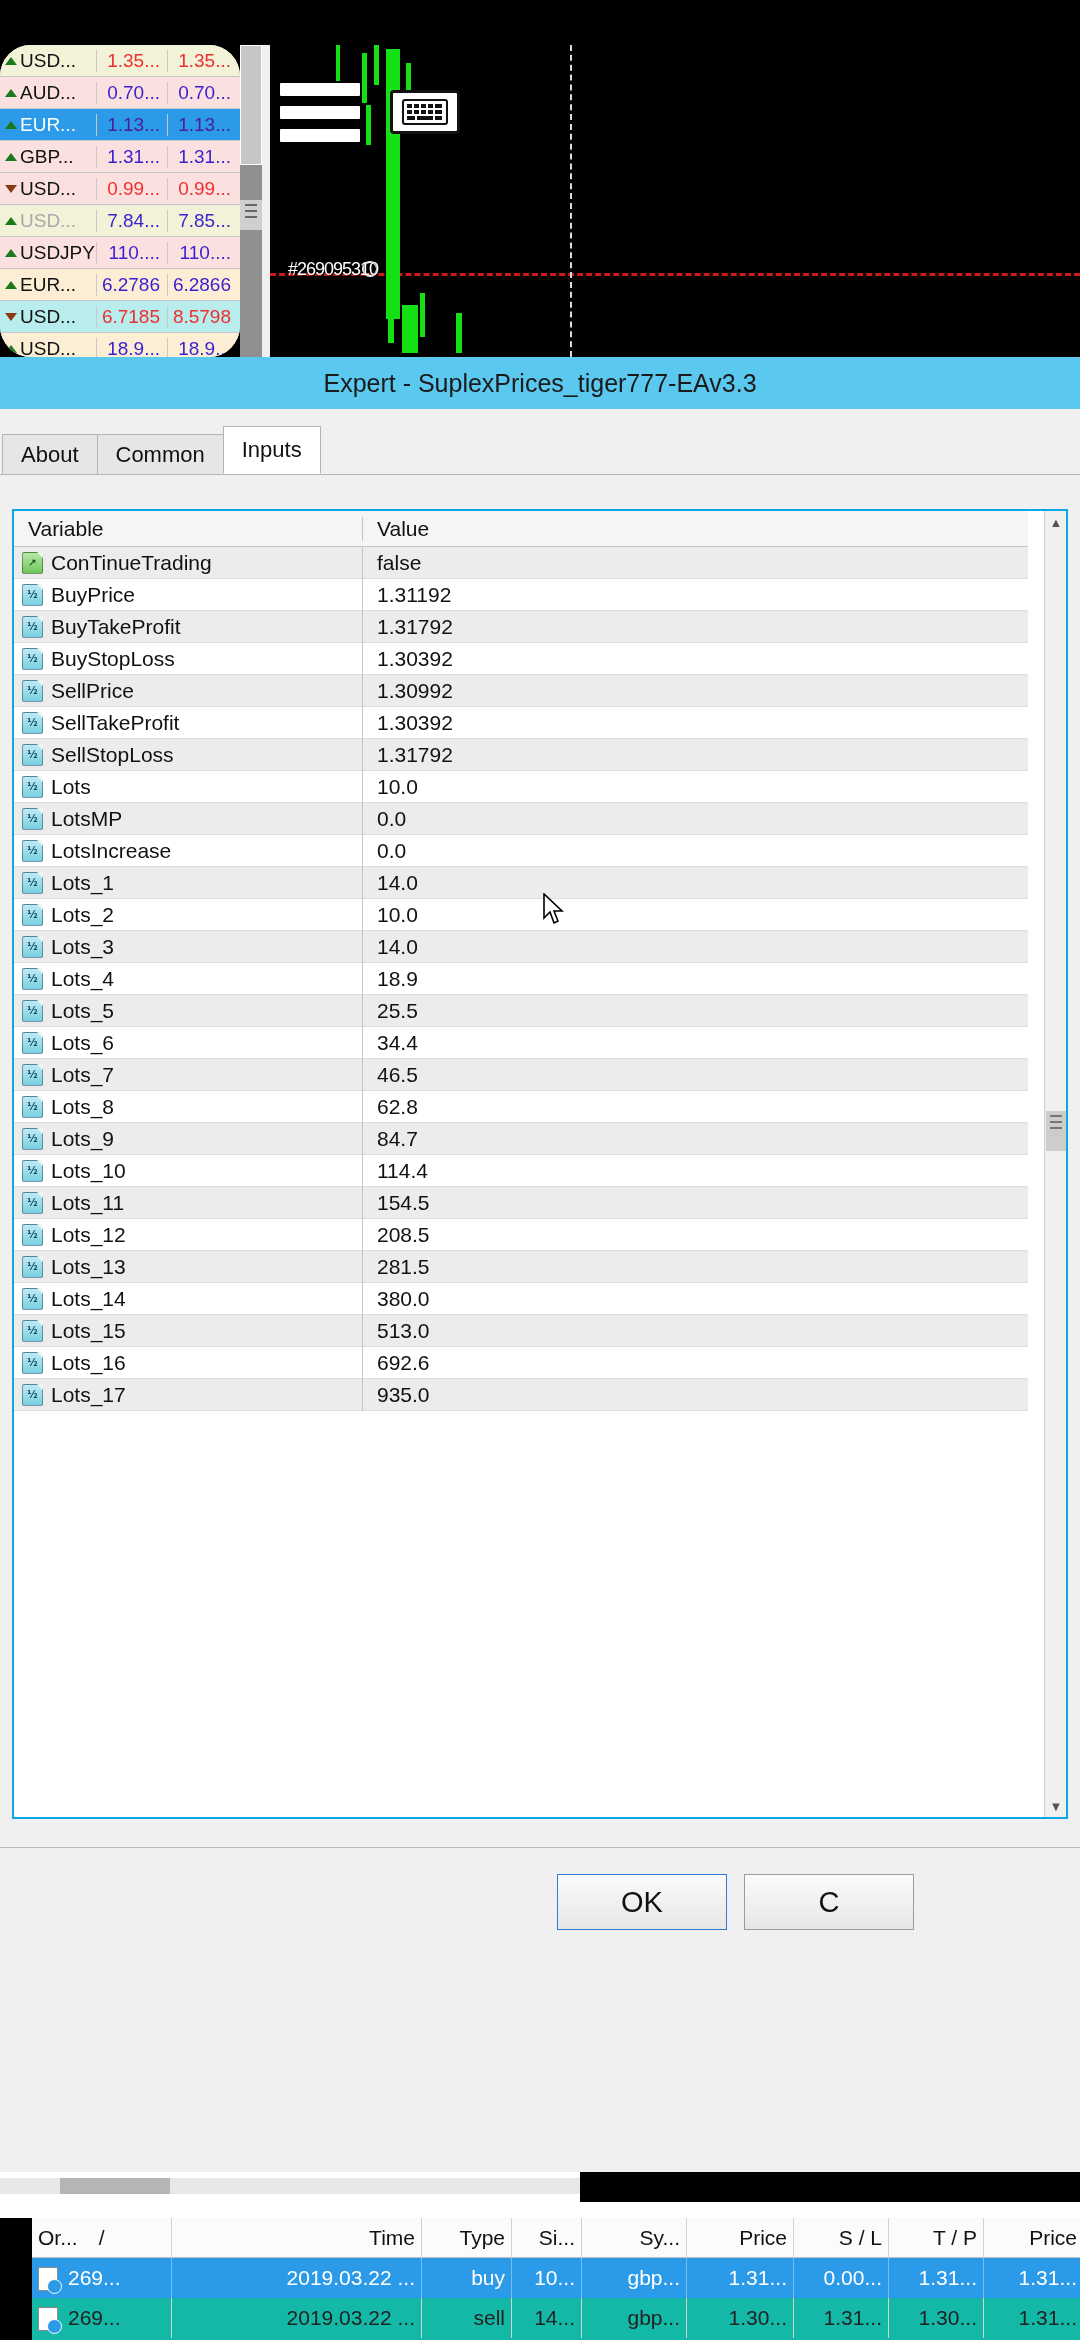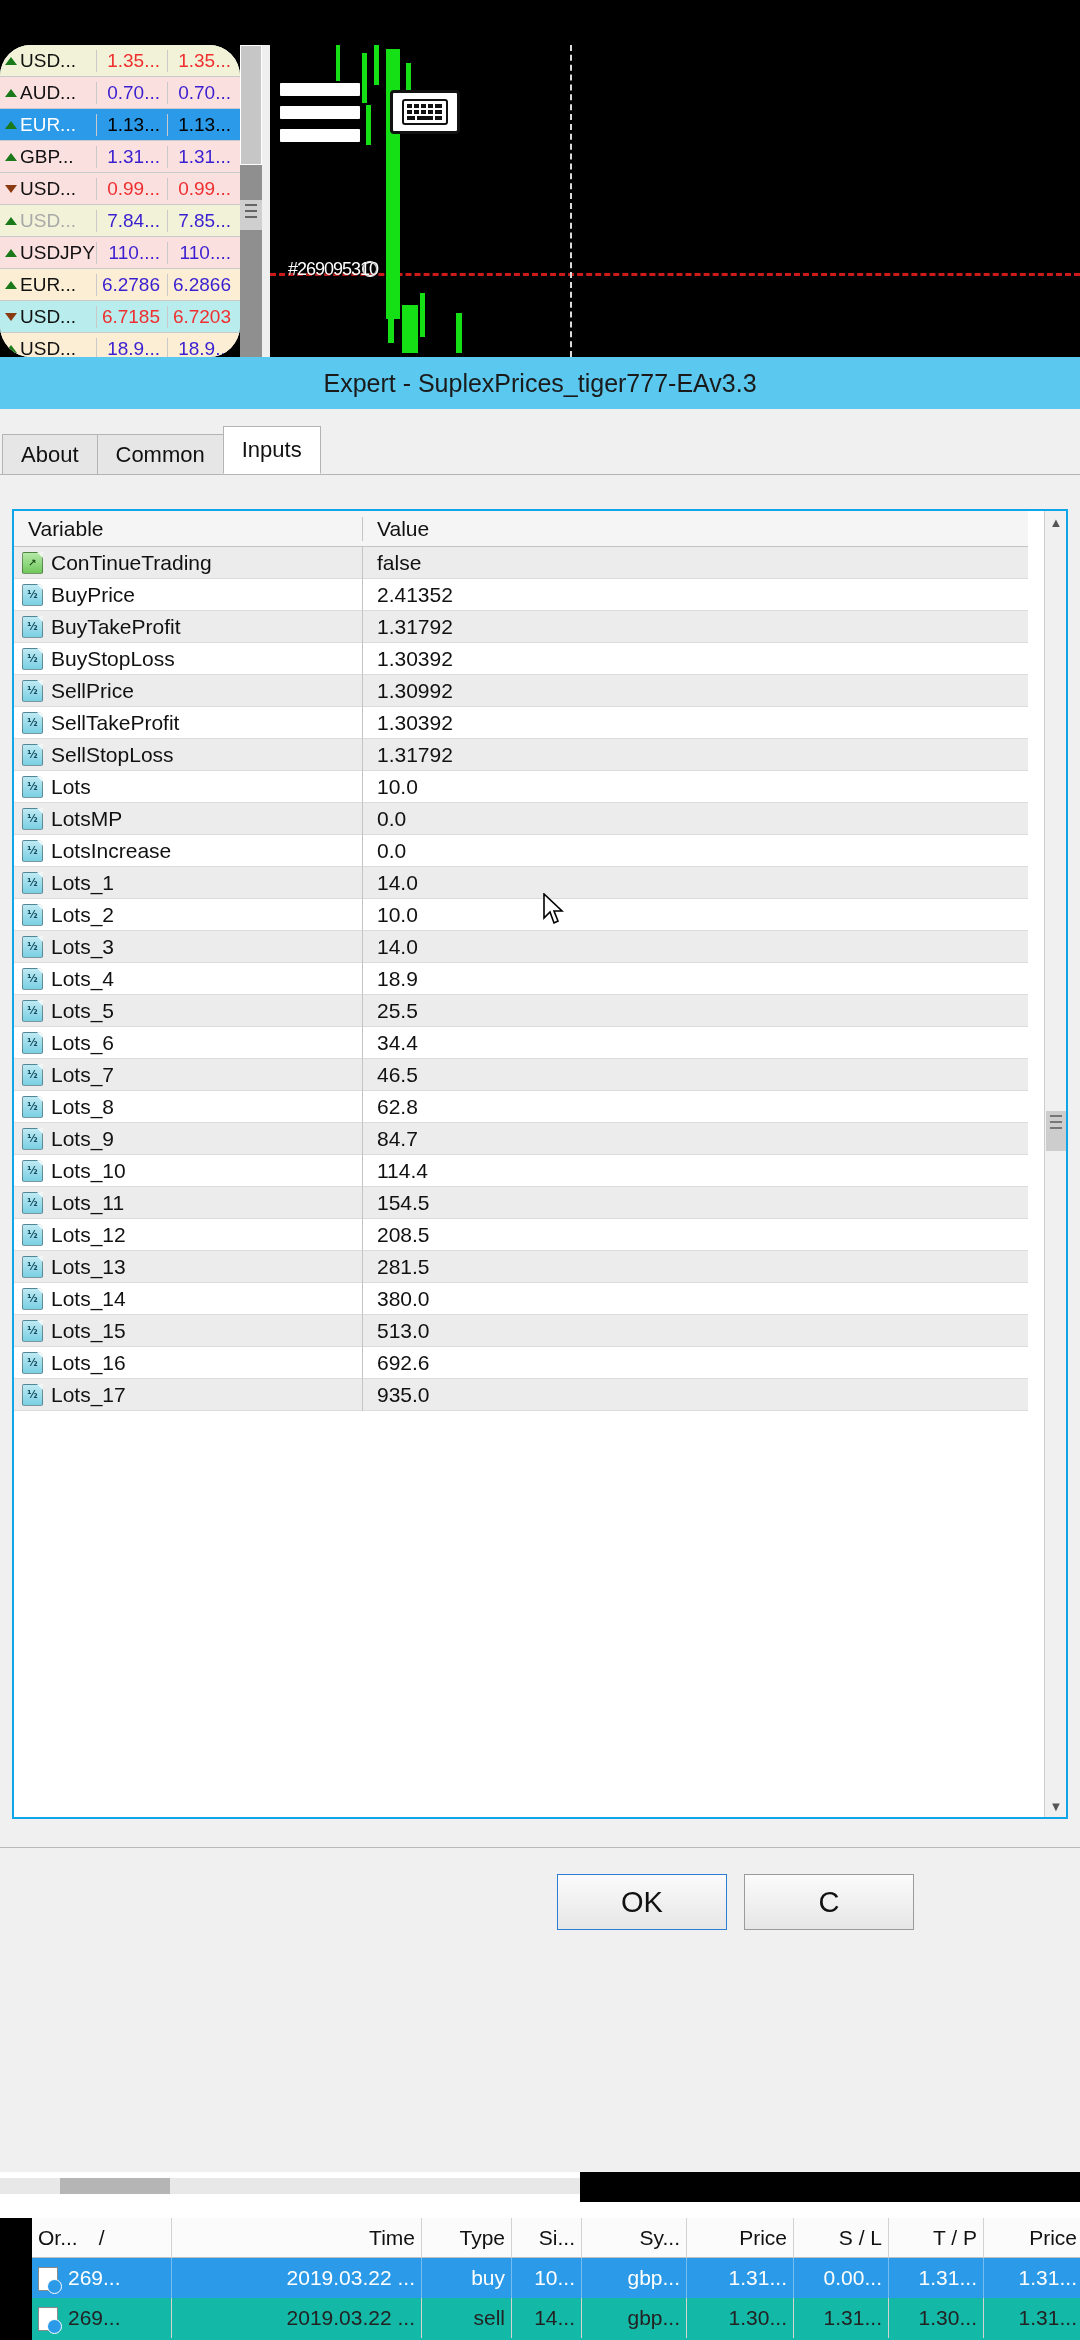--- a/index.html
+++ b/index.html
@@ -39,21 +39,21 @@
     width: 0; height: 0;
     border-left: 6px solid transparent; border-right: 6px solid transparent;
   }
   .arrow.up { border-bottom: 8px solid #1a7a1a; }
   .arrow.down { border-top: 8px solid #8a3a10; }
   .bg-pink { background: #fbe0e0; }
   .bg-cream { background: #f2f2d8; }
   .bg-tan { background: #fbeed4; }
   .bg-cyan { background: #b8eced; }
   .bg-sel { background: #2b9ae8; color: #fff; }
-  .bg-sel .c-bid, .bg-sel .c-ask { color: #000000; }
+  .bg-sel .c-bid, .bg-sel .c-ask { color: #4c1d95; }
   .t-blue { color: #3a1fd0; }
   .t-red  { color: #ef2f2f; }
   .t-gray { color: #a9a9a9; }
   .t-dark { color: #111; }
 
   .mw-scroll {
     position: absolute; left: 240px; top: 45px; width: 22px; height: 312px;
     background: #8f8f8f;
   }
   .mw-scroll .thumb {
@@ -305,21 +305,21 @@
           <div class="c-ask t-blue">110....</div>
         </div>
         <div class="mw-row bg-tan">
           <div class="c-sym t-dark"><span class="arrow up"></span><span>EUR...</span></div>
           <div class="c-bid t-blue">6.2786</div>
           <div class="c-ask t-blue">6.2866</div>
         </div>
         <div class="mw-row bg-cyan">
           <div class="c-sym t-dark"><span class="arrow down"></span><span>USD...</span></div>
           <div class="c-bid t-red">6.7185</div>
-          <div class="c-ask t-red">6.7203</div>
+          <div class="c-ask t-red">8.5798</div>
         </div>
         <div class="mw-row bg-tan">
           <div class="c-sym t-dark"><span class="arrow up"></span><span>USD...</span></div>
           <div class="c-bid t-blue">18.9...</div>
           <div class="c-ask t-blue">18.9...</div>
         </div>
       </div>
 
     <div class="mw-scroll">
       <div class="thumb"></div>
@@ -404,21 +404,21 @@
                   <span class="vicon t-bool">↗</span>
                   <span>ConTinueTrading</span>
                 </div>
                 <div class="gc-val">false</div>
               </div>
               <div class="g-row">
                 <div class="gc-var">
                   <span class="vicon t-dbl">½</span>
                   <span>BuyPrice</span>
                 </div>
-                <div class="gc-val">2.41352</div>
+                <div class="gc-val">1.31192</div>
               </div>
               <div class="g-row alt">
                 <div class="gc-var">
                   <span class="vicon t-dbl">½</span>
                   <span>BuyTakeProfit</span>
                 </div>
                 <div class="gc-val">1.31792</div>
               </div>
               <div class="g-row">
                 <div class="gc-var">

